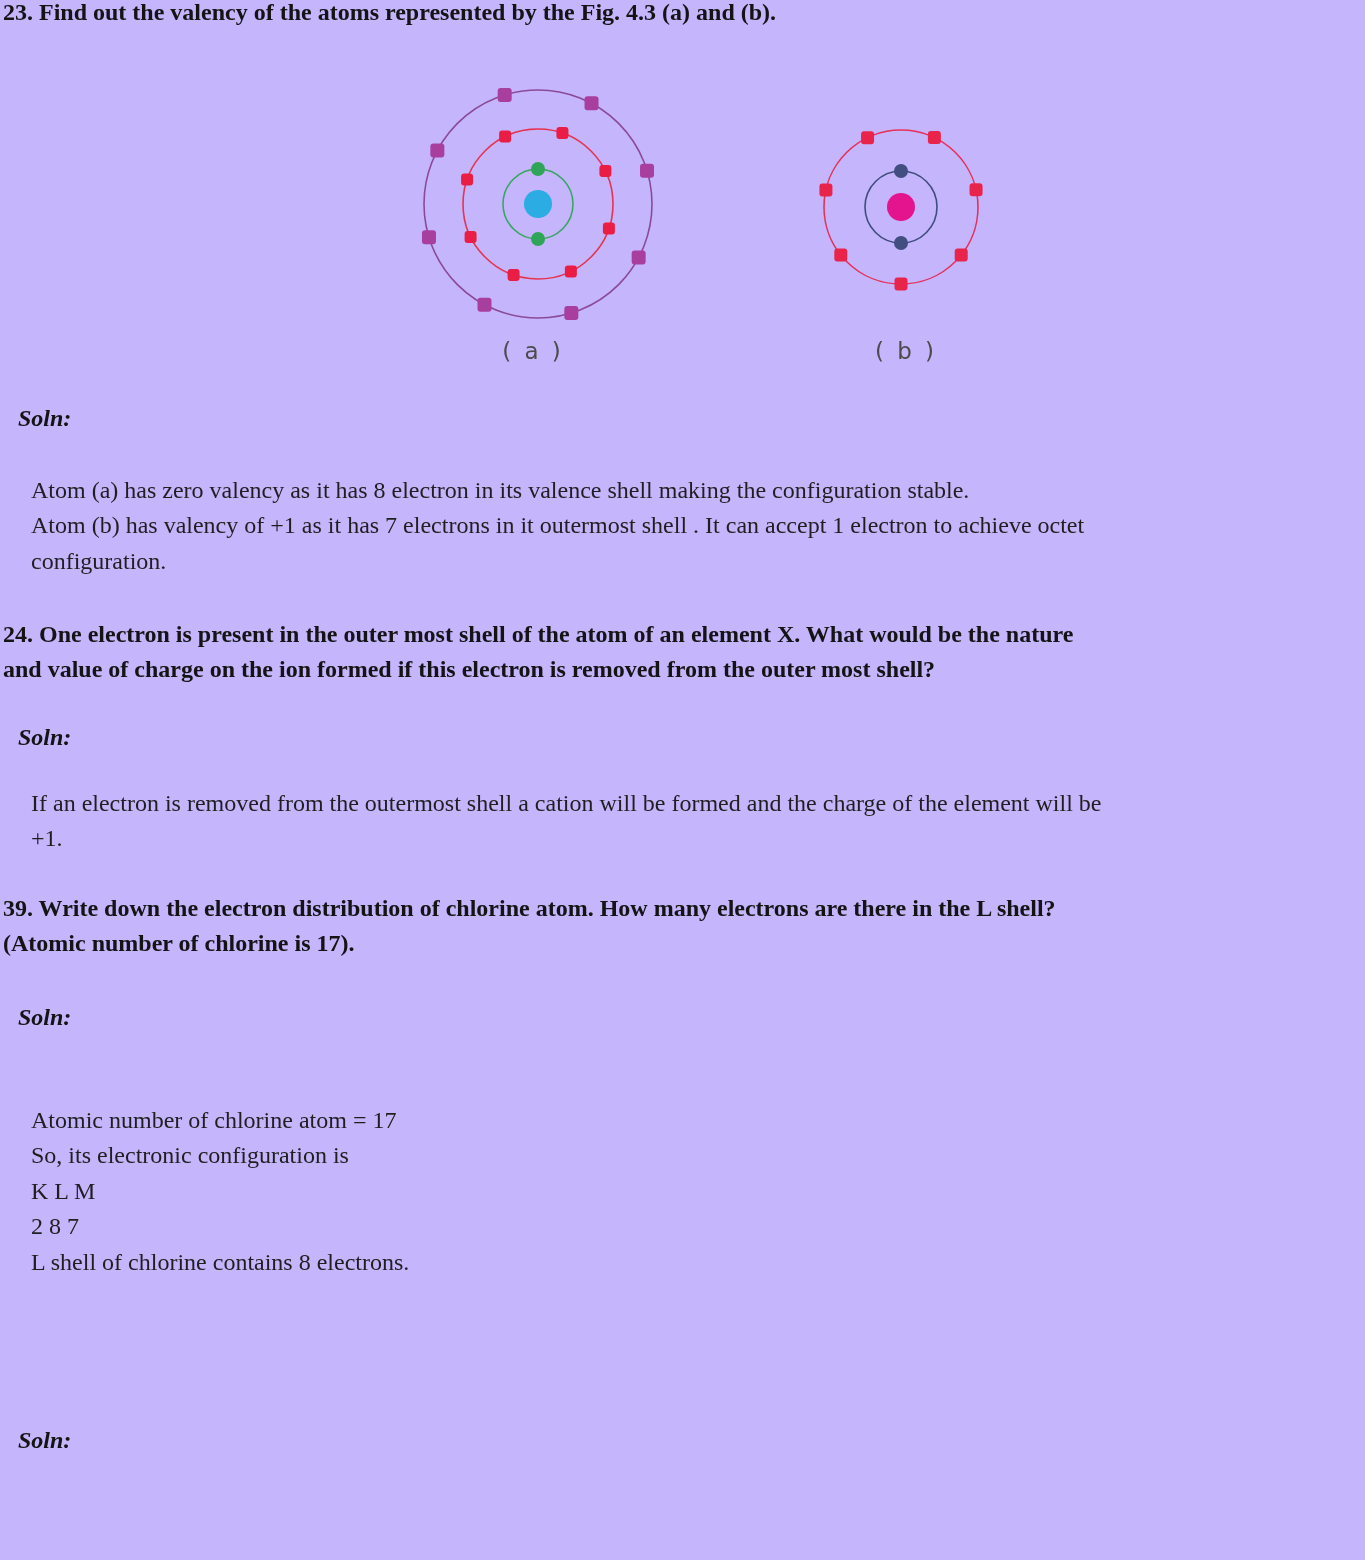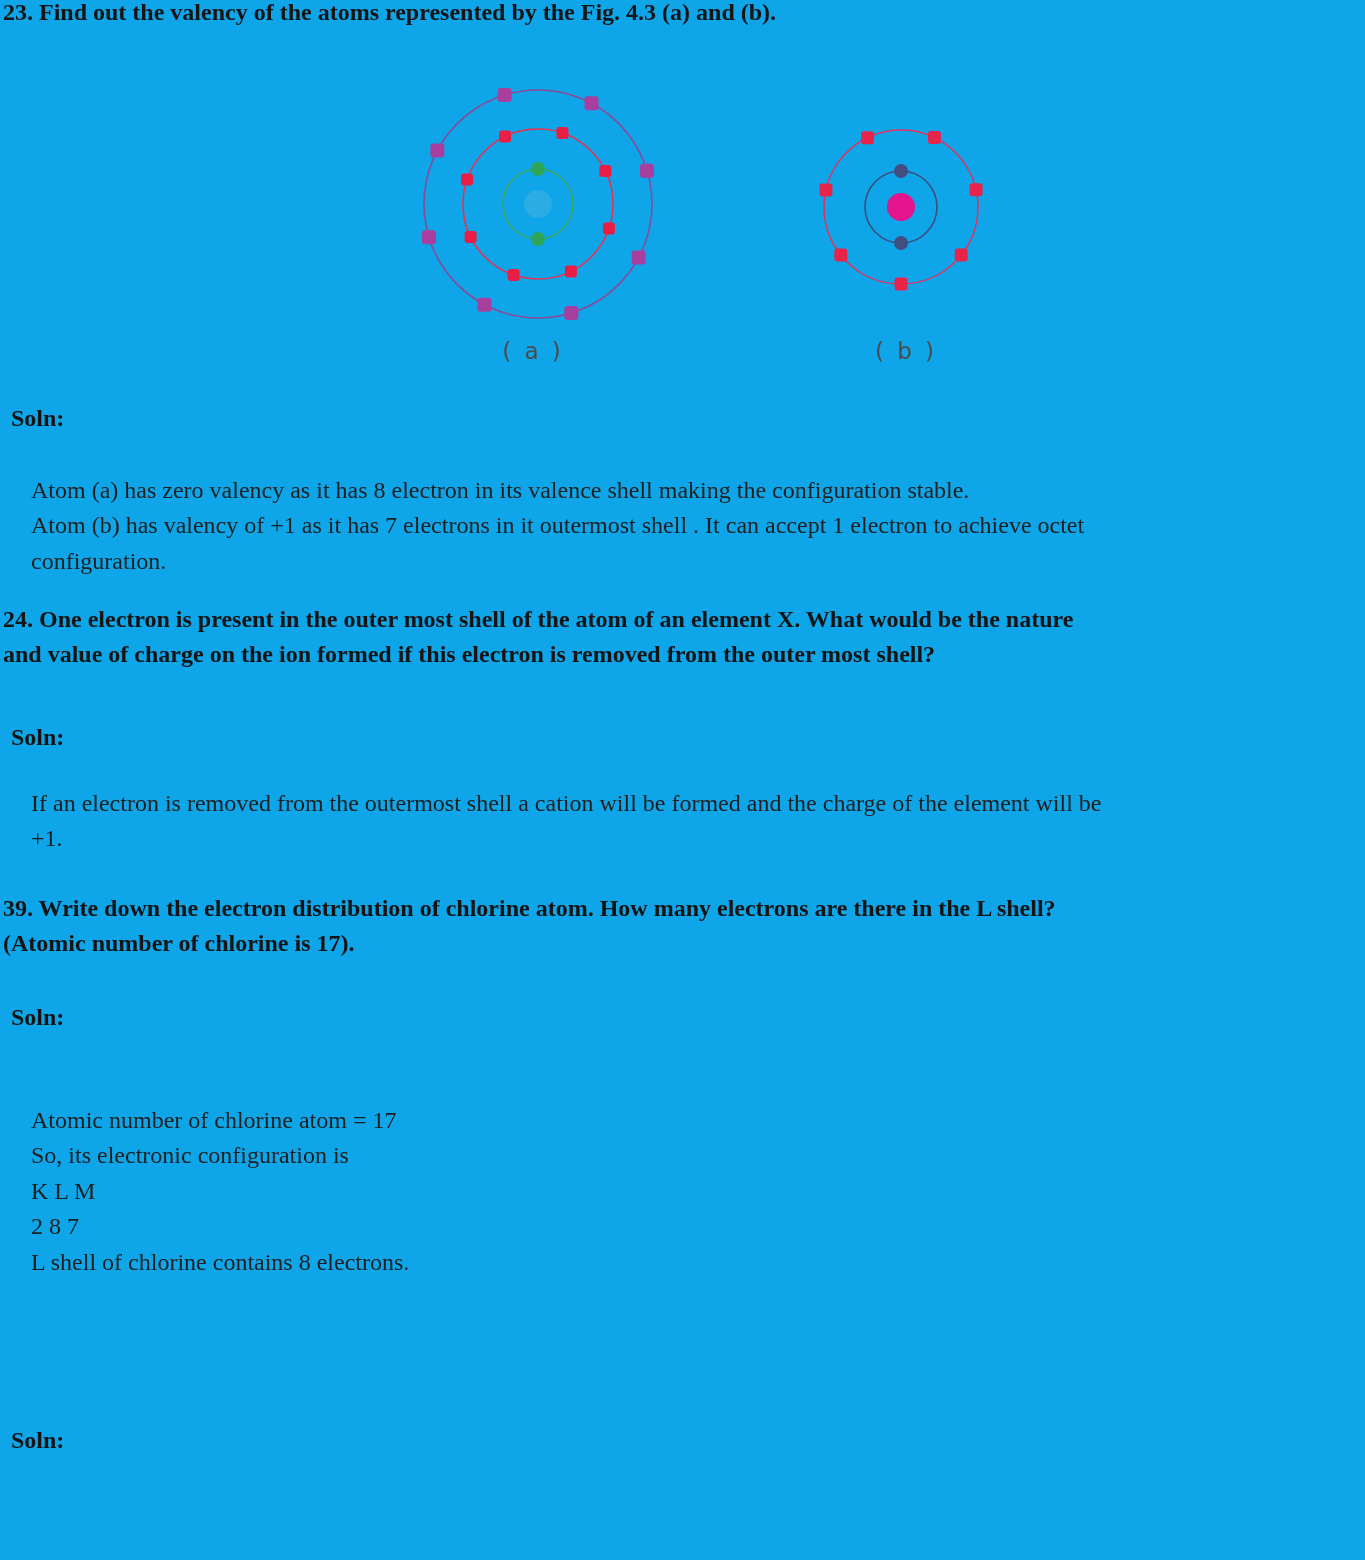--- a/index.html
+++ b/index.html
@@ -1,20 +1,20 @@
 <!DOCTYPE html>
 <html><head>
 <meta charset="utf-8">
 <style>
   html,body{margin:0;padding:0;background:#ffffff;}
   .page{
     position:relative;
     width:1365px;
     height:1560px;
-    background:#0ea5e9;
+    background:#c4b5fd;
     font-family:"Liberation Serif", serif;
     color:#1f1f1f;
     overflow:hidden;
   }
   .h{
     position:absolute;
     left:3px;
     width:1362px;
     font-weight:bold;
     font-size:24px;
@@ -26,25 +26,26 @@
     position:absolute;
     left:3px;
     width:1362px;
     font-size:24px;
     line-height:35.4px;
     white-space:pre-line;
     margin-left:28px;
   }
   .soln{
     position:absolute;
-    left:11px;
+    left:18px;
     font-weight:bold;
     font-size:24px;
     line-height:35.4px;
     color:#141414;
+    font-style:italic;
   }
   .atom{position:absolute;}
   .figlabel{
     position:absolute;
     font-family:"DejaVu Sans", sans-serif;
     font-size:23px;
     color:#4b4b4b;
     letter-spacing:3px;
     text-align:center;
   }
@@ -97,21 +98,21 @@
       </svg>
     <div class="figlabel" style="left:463px;top:338px;width:140px">( a )</div>
     <div class="figlabel" style="left:836px;top:338px;width:140px">( b )</div>
   </div>
 
   <div class="soln" style="top:401px">Soln:</div>
   <div class="p" style="top:473px">Atom (a) has zero valency as it has 8 electron in its valence shell making the configuration stable.
 Atom (b) has valency of +1 as it has 7 electrons in it outermost shell . It can accept 1 electron to achieve octet
 configuration.</div>
 
-  <div class="h" style="top:602px">24. One electron is present in the outer most shell of the atom of an element X. What would be the nature
+  <div class="h" style="top:617px">24. One electron is present in the outer most shell of the atom of an element X. What would be the nature
 and value of charge on the ion formed if this electron is removed from the outer most shell?</div>
   <div class="soln" style="top:720px">Soln:</div>
   <div class="p" style="top:786px">If an electron is removed from the outermost shell a cation will be formed and the charge of the element will be
 +1.</div>
 
   <div class="h" style="top:891px">39. Write down the electron distribution of chlorine atom. How many electrons are there in the L shell?
 (Atomic number of chlorine is 17).</div>
   <div class="soln" style="top:1000px">Soln:</div>
   <div class="p" style="top:1103px">Atomic number of chlorine atom = 17
 So, its electronic configuration is

